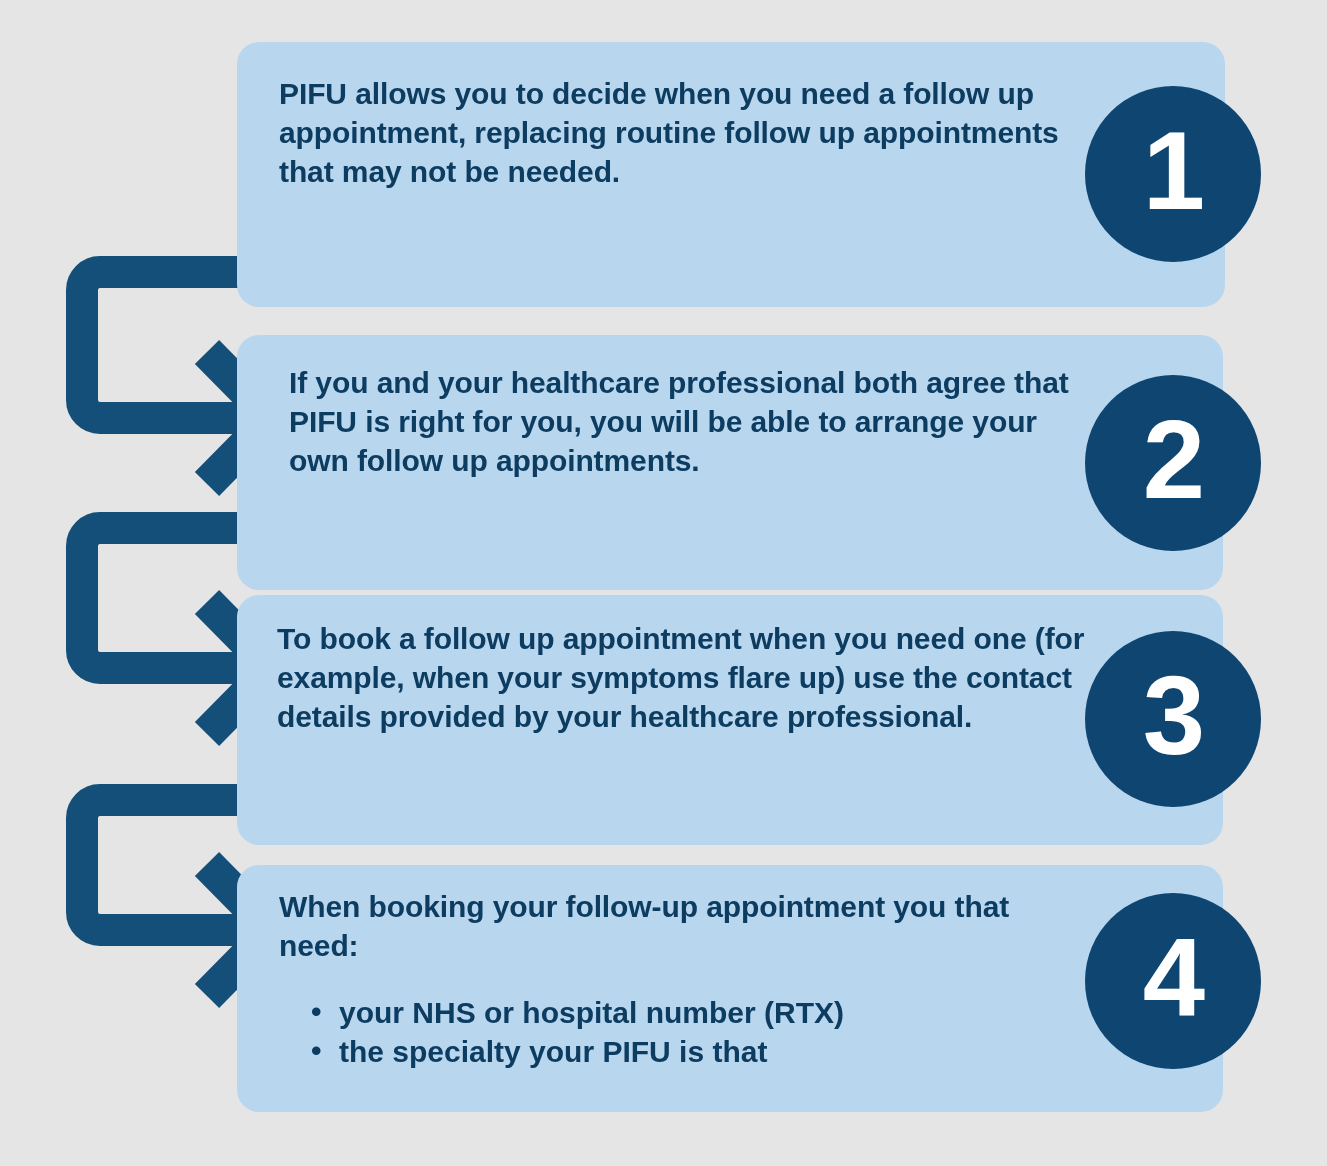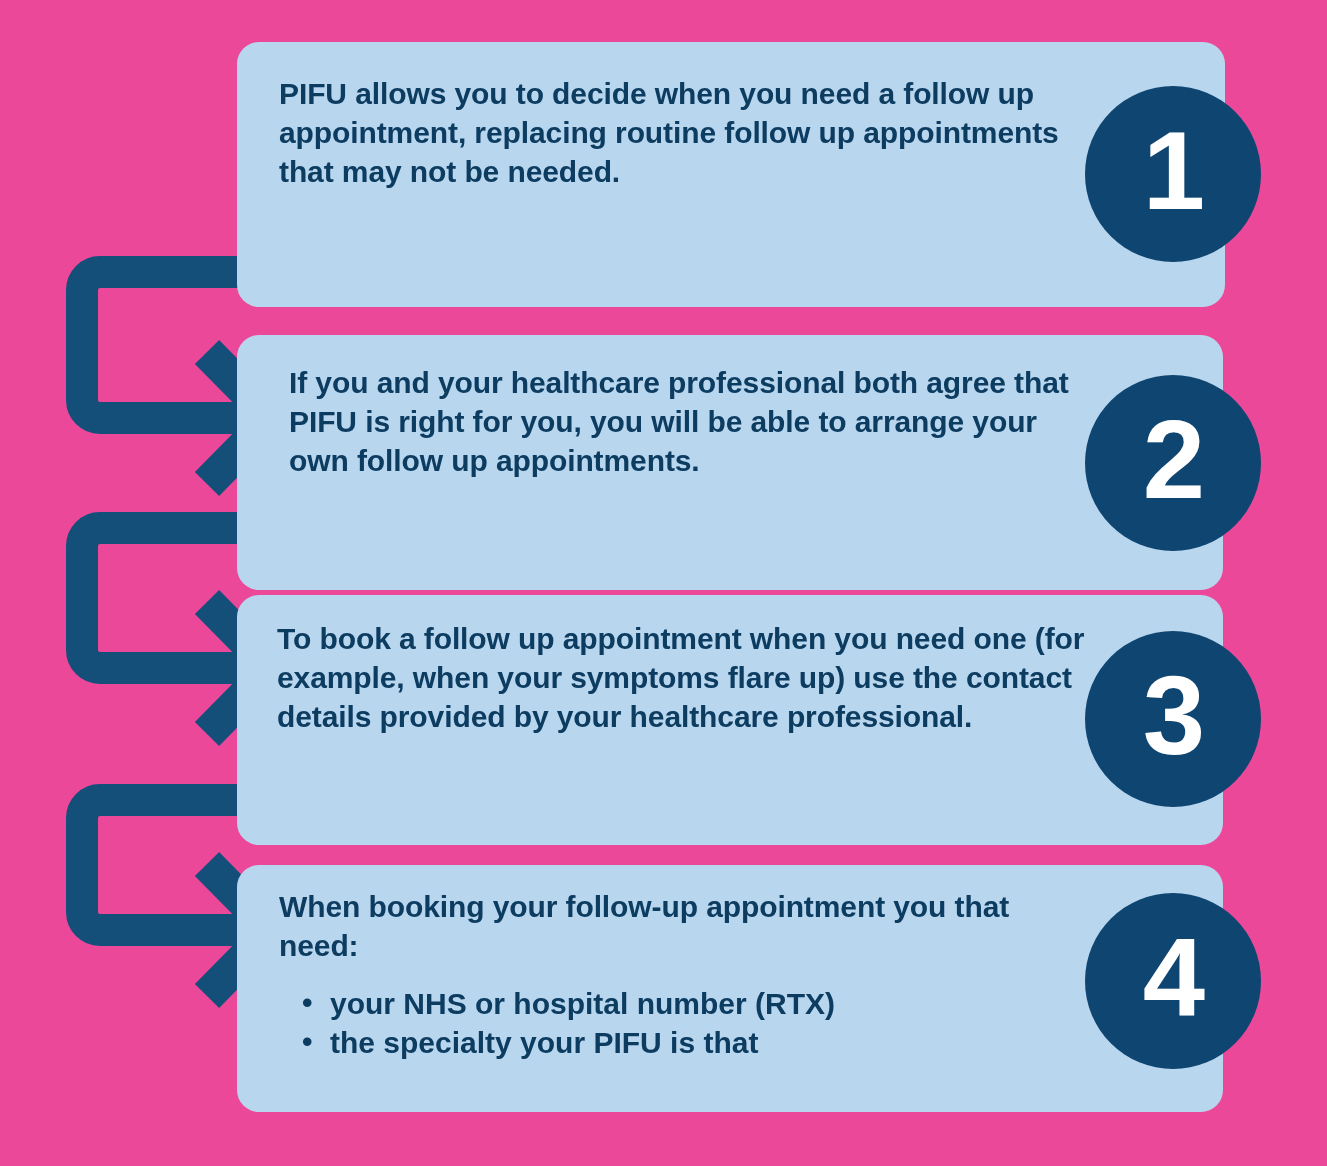--- a/index.html
+++ b/index.html
@@ -10,21 +10,21 @@
   body {
     width: 1327px;
     height: 1166px;
     font-family: "Liberation Sans", sans-serif;
     overflow: hidden;
   }
   #infographic {
     position: relative;
     width: 1327px;
     height: 1166px;
-    background: #ec4899;
+    background: #e5e5e5;
   }
   .connector-layer {
     position: absolute;
     left: 0;
     top: 0;
     width: 1327px;
     height: 1166px;
     z-index: 1;
     pointer-events: none;
   }
@@ -61,21 +61,21 @@
   .step-badge-number {
     color: #ffffff;
     font-weight: bold;
     font-size: 112px;
     line-height: 1;
     letter-spacing: -2px;
     transform: translateY(-3px);
   }
   .bullet-list {
     position: absolute;
-    margin: 9px;
+    margin: 18px;
     padding: 0;
     list-style: none;
   }
   .bullet-item {
     color: #0d3c61;
     font-weight: bold;
     font-size: 30px;
     line-height: 1.30;
     position: relative;
     padding-left: 42px;

